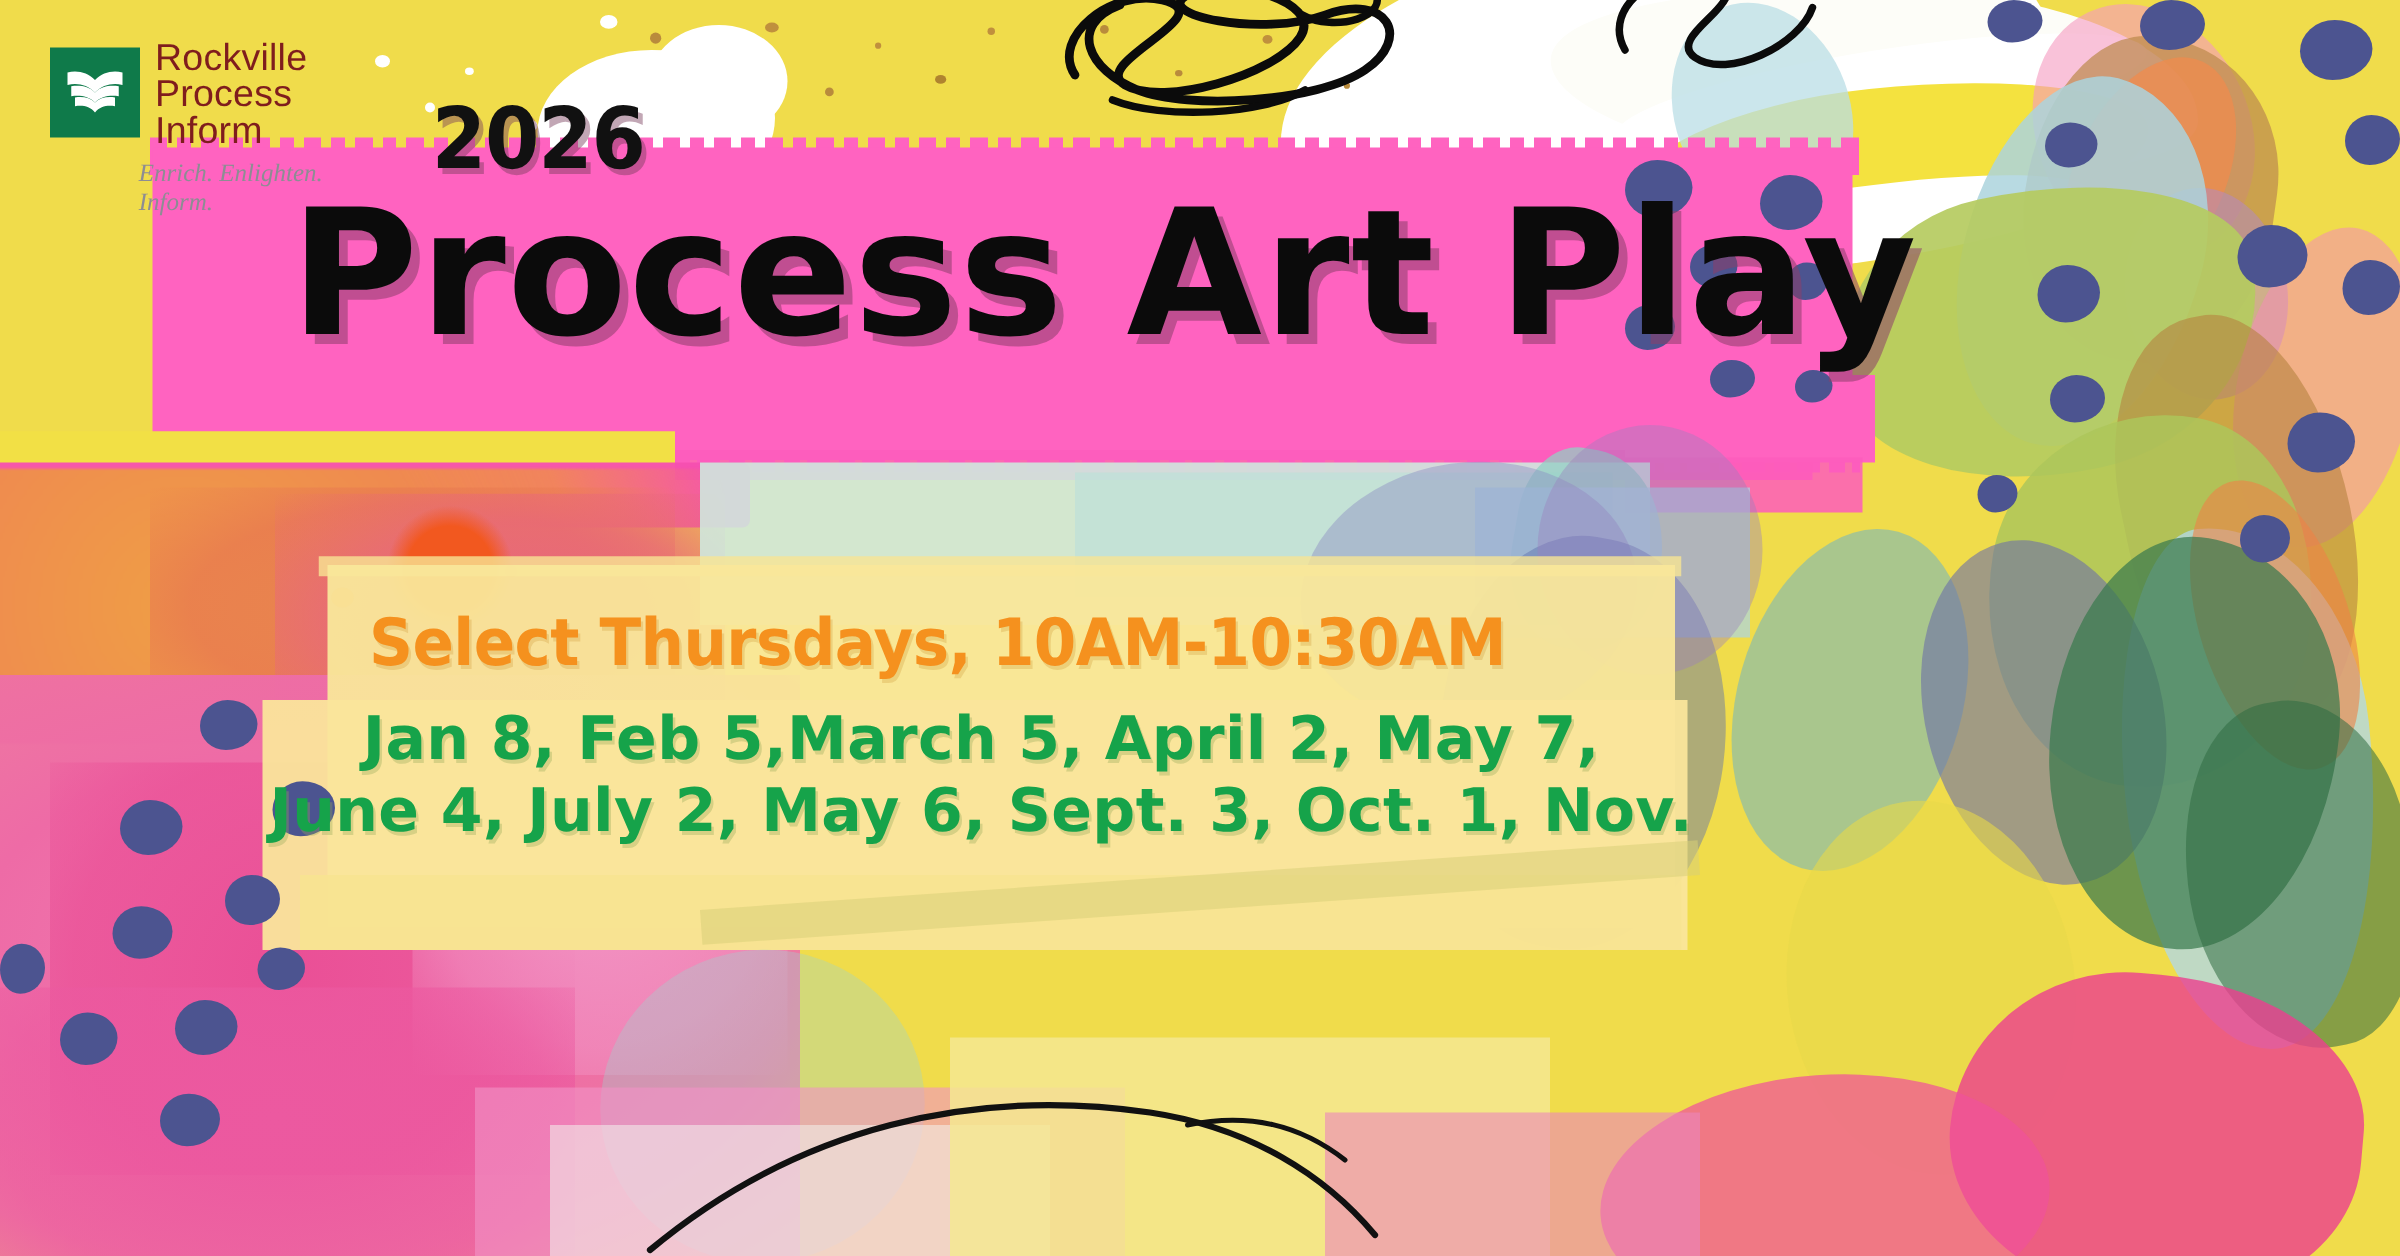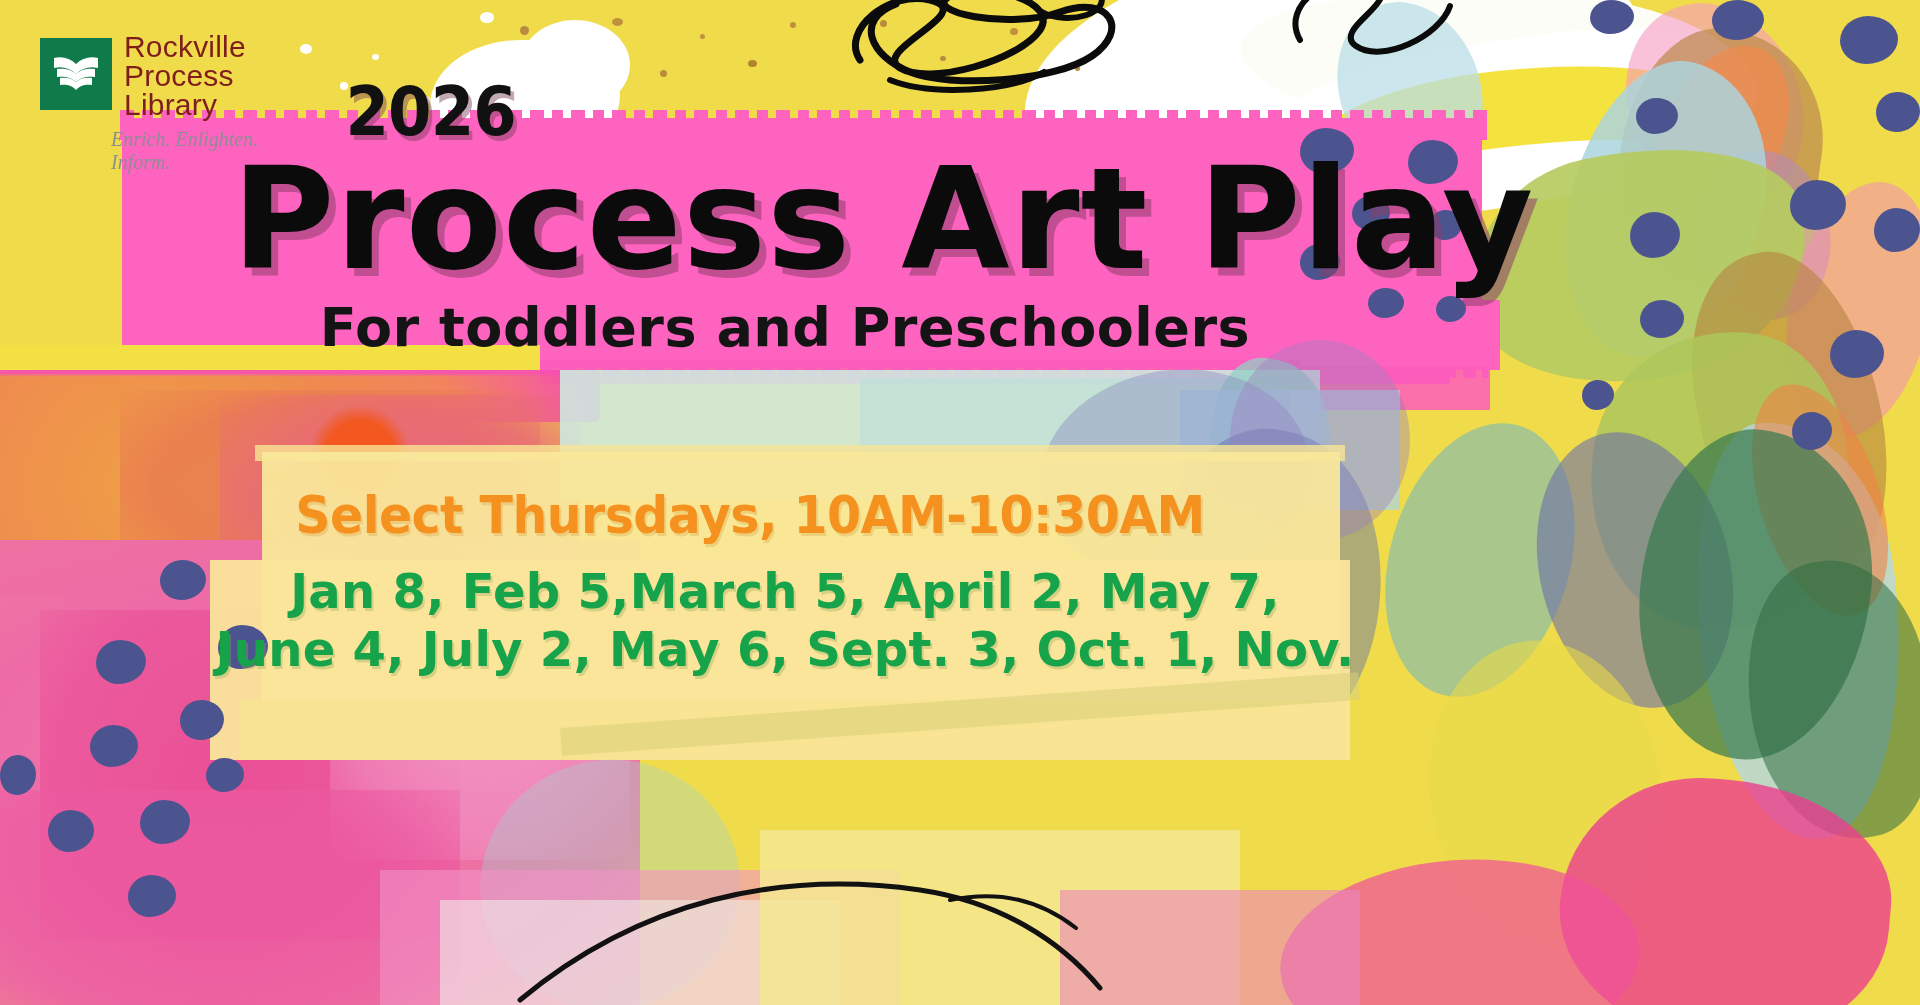--- a/index.html
+++ b/index.html
@@ -377,27 +377,26 @@
         <path d="M36,26 C42,20 50,18 58,20 L58,30 C50,28 42,30 36,36 Z" fill="#fff"></path>
         <path d="M36,36 C31,31 24,30 17,31 L17,39 C24,38 31,39 36,44 Z" fill="#fff"></path>
         <path d="M36,36 C41,31 48,30 55,31 L55,39 C48,38 41,39 36,44 Z" fill="#fff"></path>
         <path d="M36,44 C32,40 26,39 20,40 L20,47 C26,46 32,47 36,52 Z" fill="#fff"></path>
         <path d="M36,44 C40,40 46,39 52,40 L52,47 C46,46 40,47 36,52 Z" fill="#fff"></path>
       </svg>
     </div>
     <div class="logo-words">
       <div>Rockville</div>
       <div>Process</div>
-      <div>Library</div>
+      <div>Inform</div>
     </div>
     <div class="logo-tag">Enrich. Enlighten. Inform.</div>
   </div>
 
   <div class="year">2026</div>
   <div class="headline">Process Art Play</div>
-  <div class="subhead">For toddlers and Preschoolers</div>
   <div class="timeline">Select Thursdays, 10AM-10:30AM</div>
   <div class="dates">
     <div>Jan 8, Feb 5,March 5, April 2, May 7,</div>
     <div>June 4, July 2, May 6, Sept. 3, Oct. 1, Nov.</div>
   </div>
 
 </div>
 
 </body></html>

